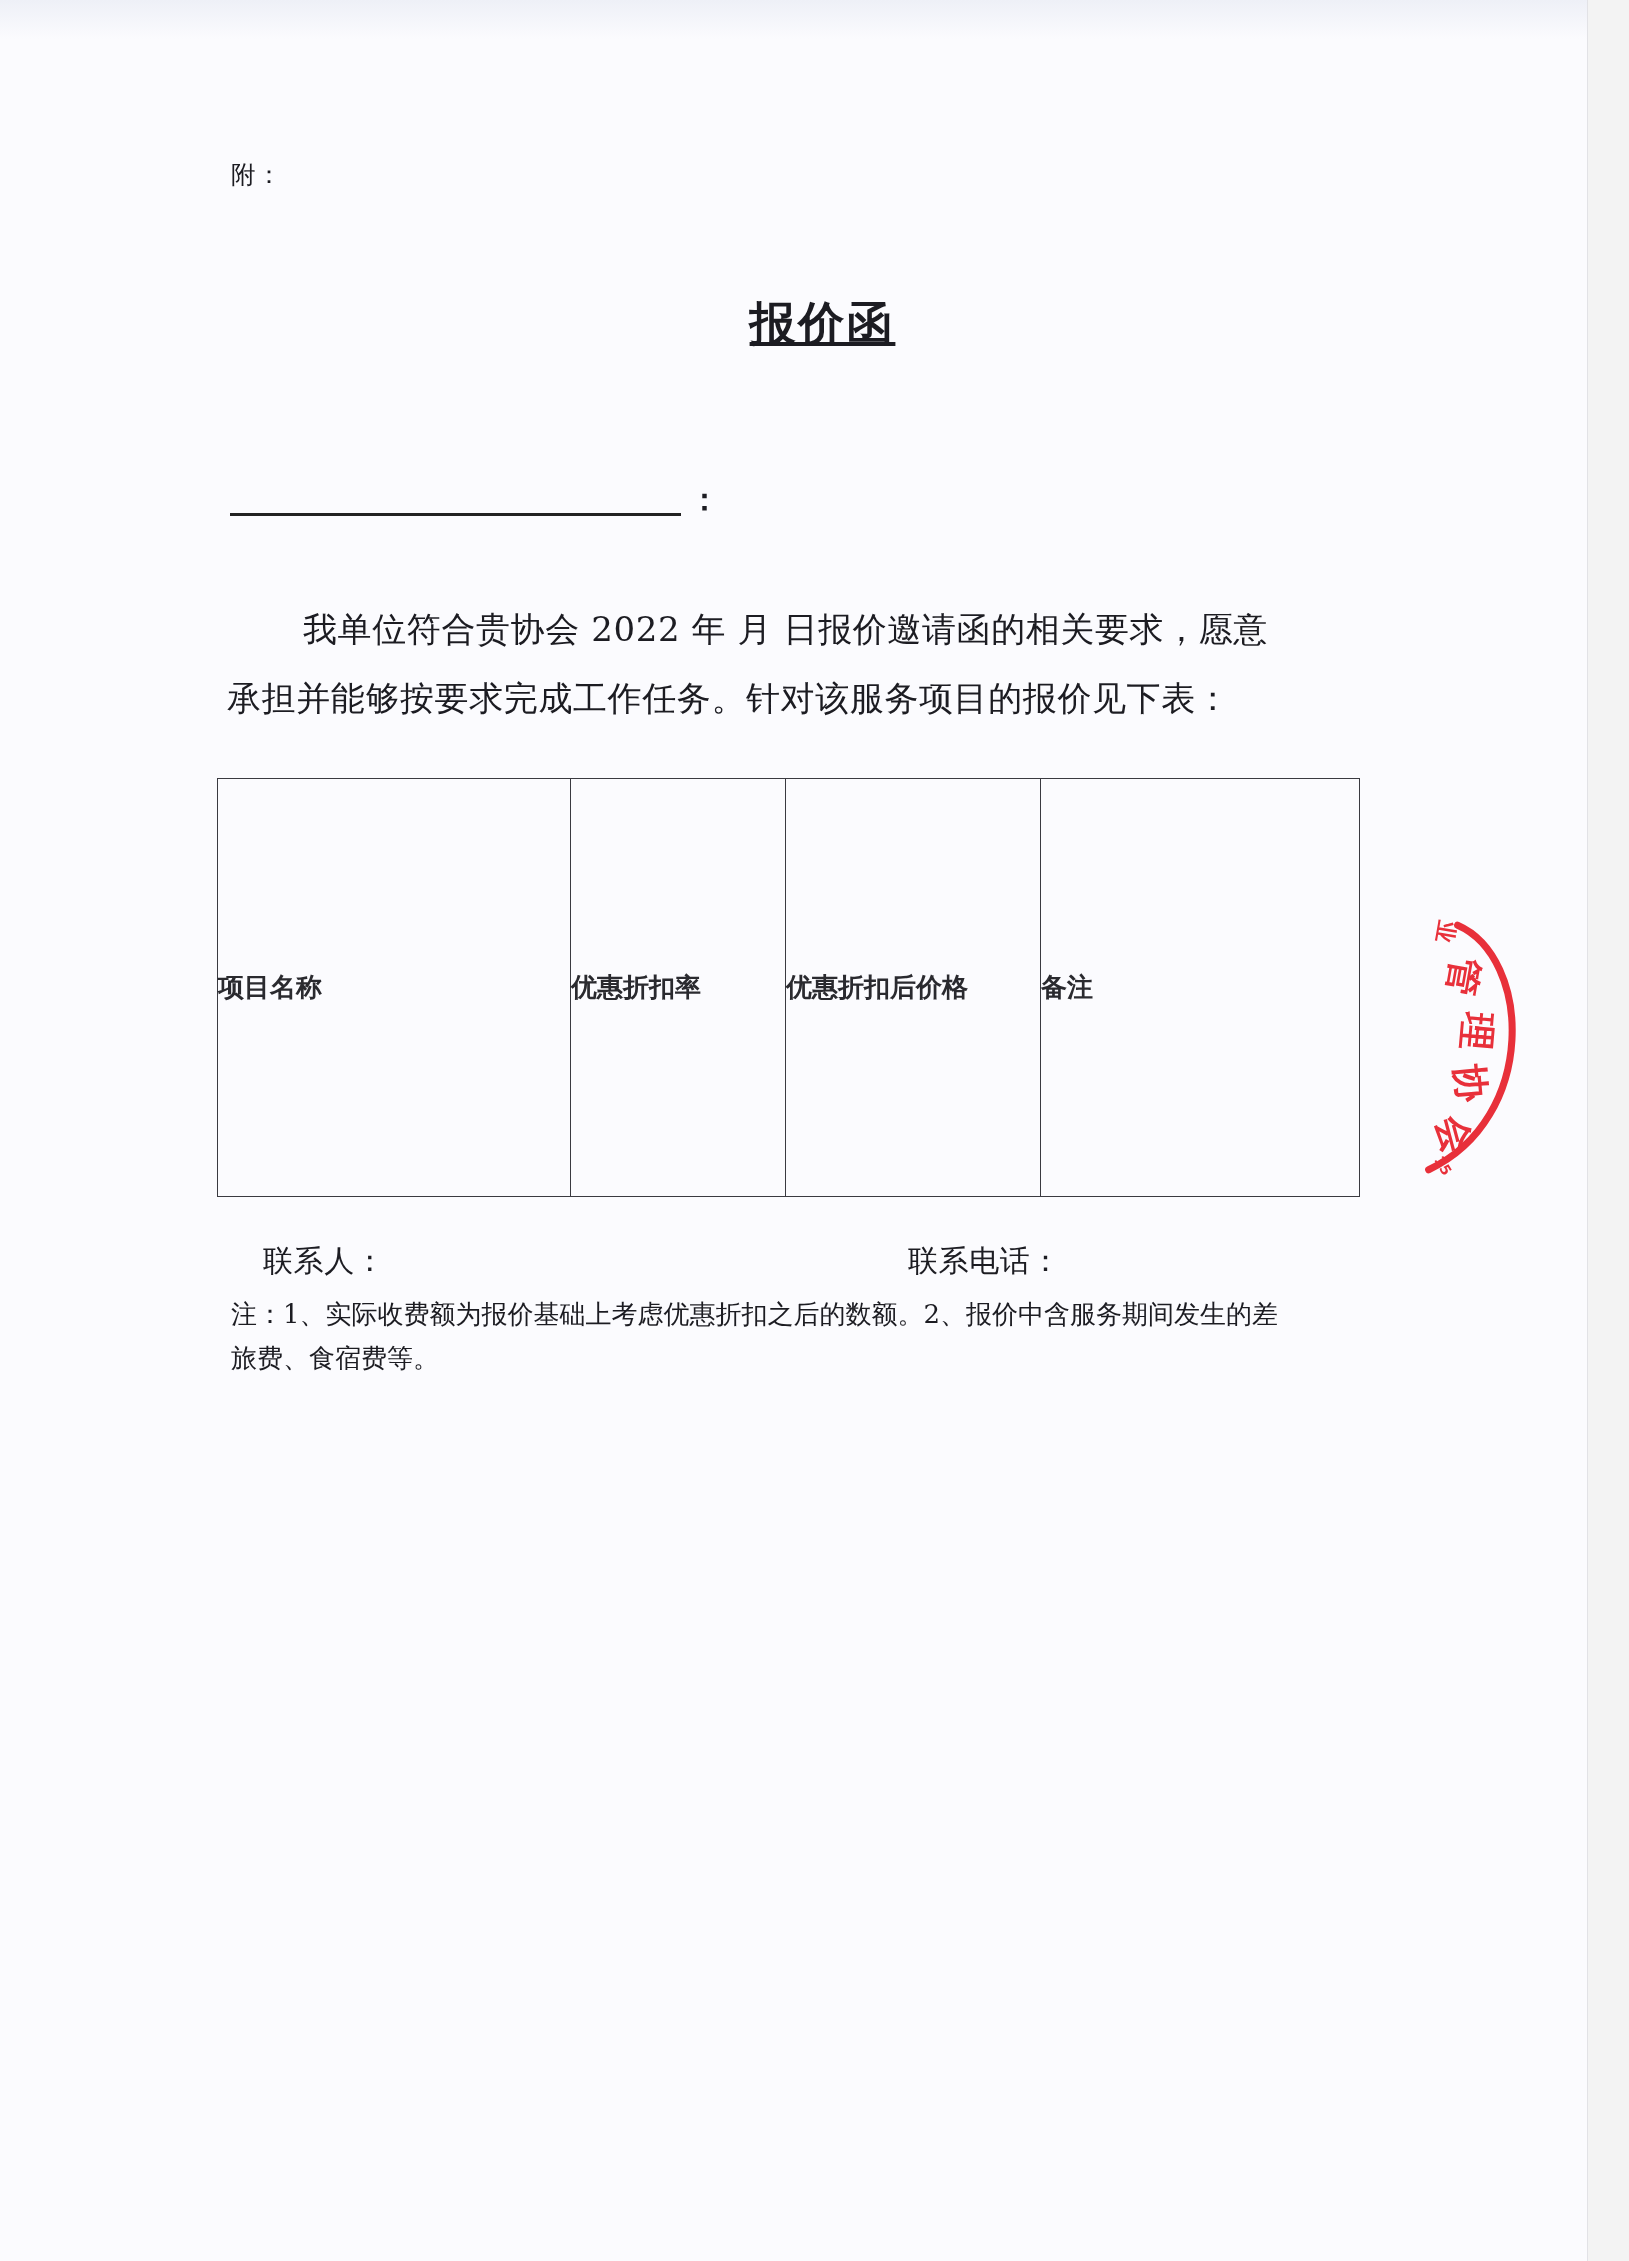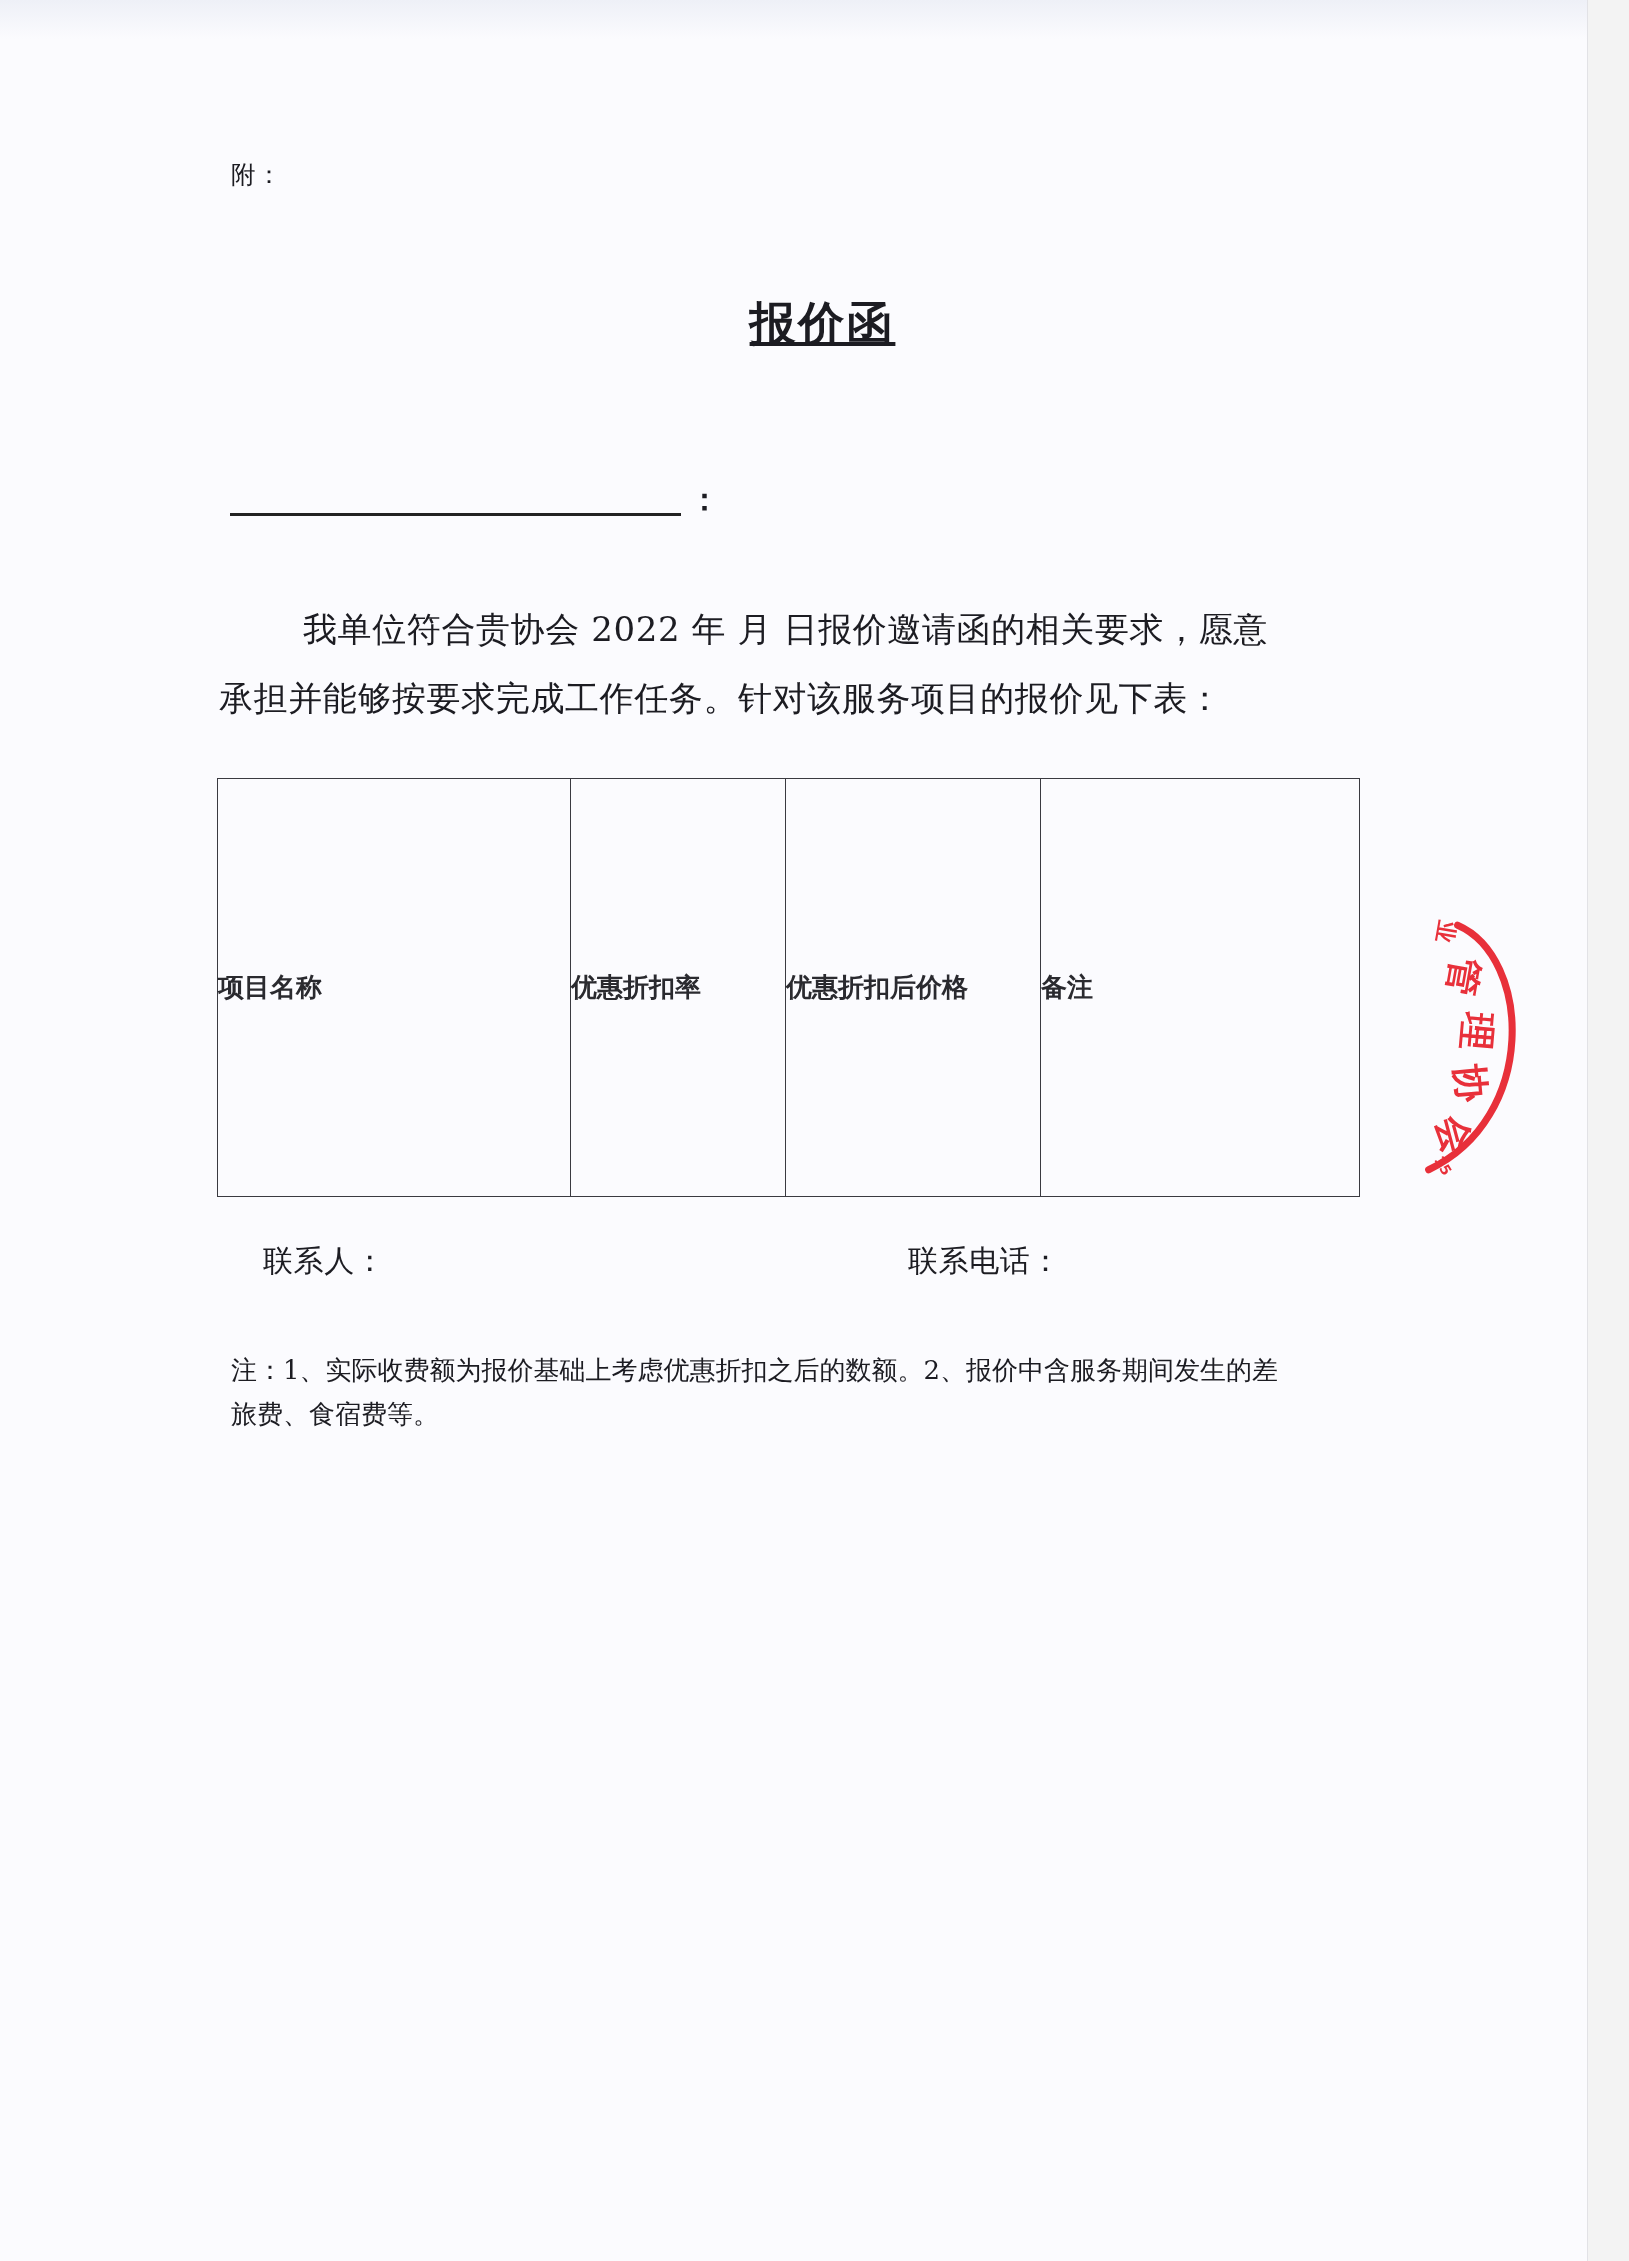--- a/index.html
+++ b/index.html
@@ -21,40 +21,40 @@
   .title {
     position: absolute; left: 0; width: 1587px; top: 293px; text-align: center;
     font-size: 46px; font-weight: bold; letter-spacing: 2.6px; padding-left: 58px; box-sizing: border-box;
     font-family: "DejaVu Sans", sans-serif;
     text-decoration: underline;
   }
   .addressee { position: absolute; left: 230px; top: 477px; height: 39px; width: 477px; }
   .addressee .line { position: absolute; left: 0; bottom: 0; width: 451px; height: 3.2px; background: #222; }
   .addressee .colon { position: absolute; left: 459px; bottom: -5.2px; font-size: 31px; font-weight: bold; }
   .para {
-    position: absolute; left: 219px; width: 1135px; font-size: 34px; line-height: 34px;
+    position: absolute; left: 227px; width: 1135px; font-size: 34px; line-height: 34px;
     letter-spacing: 0.6px; white-space: nowrap;
   }
   .para1 { top: 592px; left: 303px; margin-top: 20px; }
   .para2 { top: 681px; }
   table.quote {
     position: absolute; left: 217px; top: 778px; width: 1141px; height: 419px;
     border-collapse: collapse; table-layout: fixed;
   }
   table.quote td, table.quote th {
     border: 1.9px solid #3a3a40; text-align: left; vertical-align: middle;
     font-weight: normal; padding: 0;
   }
   table.quote th { height: 275px; font-size: 26px; font-family: "DejaVu Sans", sans-serif; font-weight: bold; color: #2a2a2f; }
   table.quote td { height: 142px; font-size: 31px; line-height: 43px; }
   .contact { position: absolute; top: 1241px; font-size: 30px; letter-spacing: 0.6px; }
   .contact-person { left: 263px; text-align: right; }
   .contact-phone { left: 908px; }
   .note {
-    position: absolute; left: 231px; top: 1348px; width: 1135px; font-size: 26px; line-height: 44px;
+    position: absolute; left: 231px; top: 1292px; width: 1135px; font-size: 26px; line-height: 44px;
   }
   .stamp { position: absolute; left: 1419px; top: 899px; width: 148px; height: 284px; }
 </style>
 </head>
 <body>
 
 <div class="page">
 
   <div class="attach">附：</div>
 

